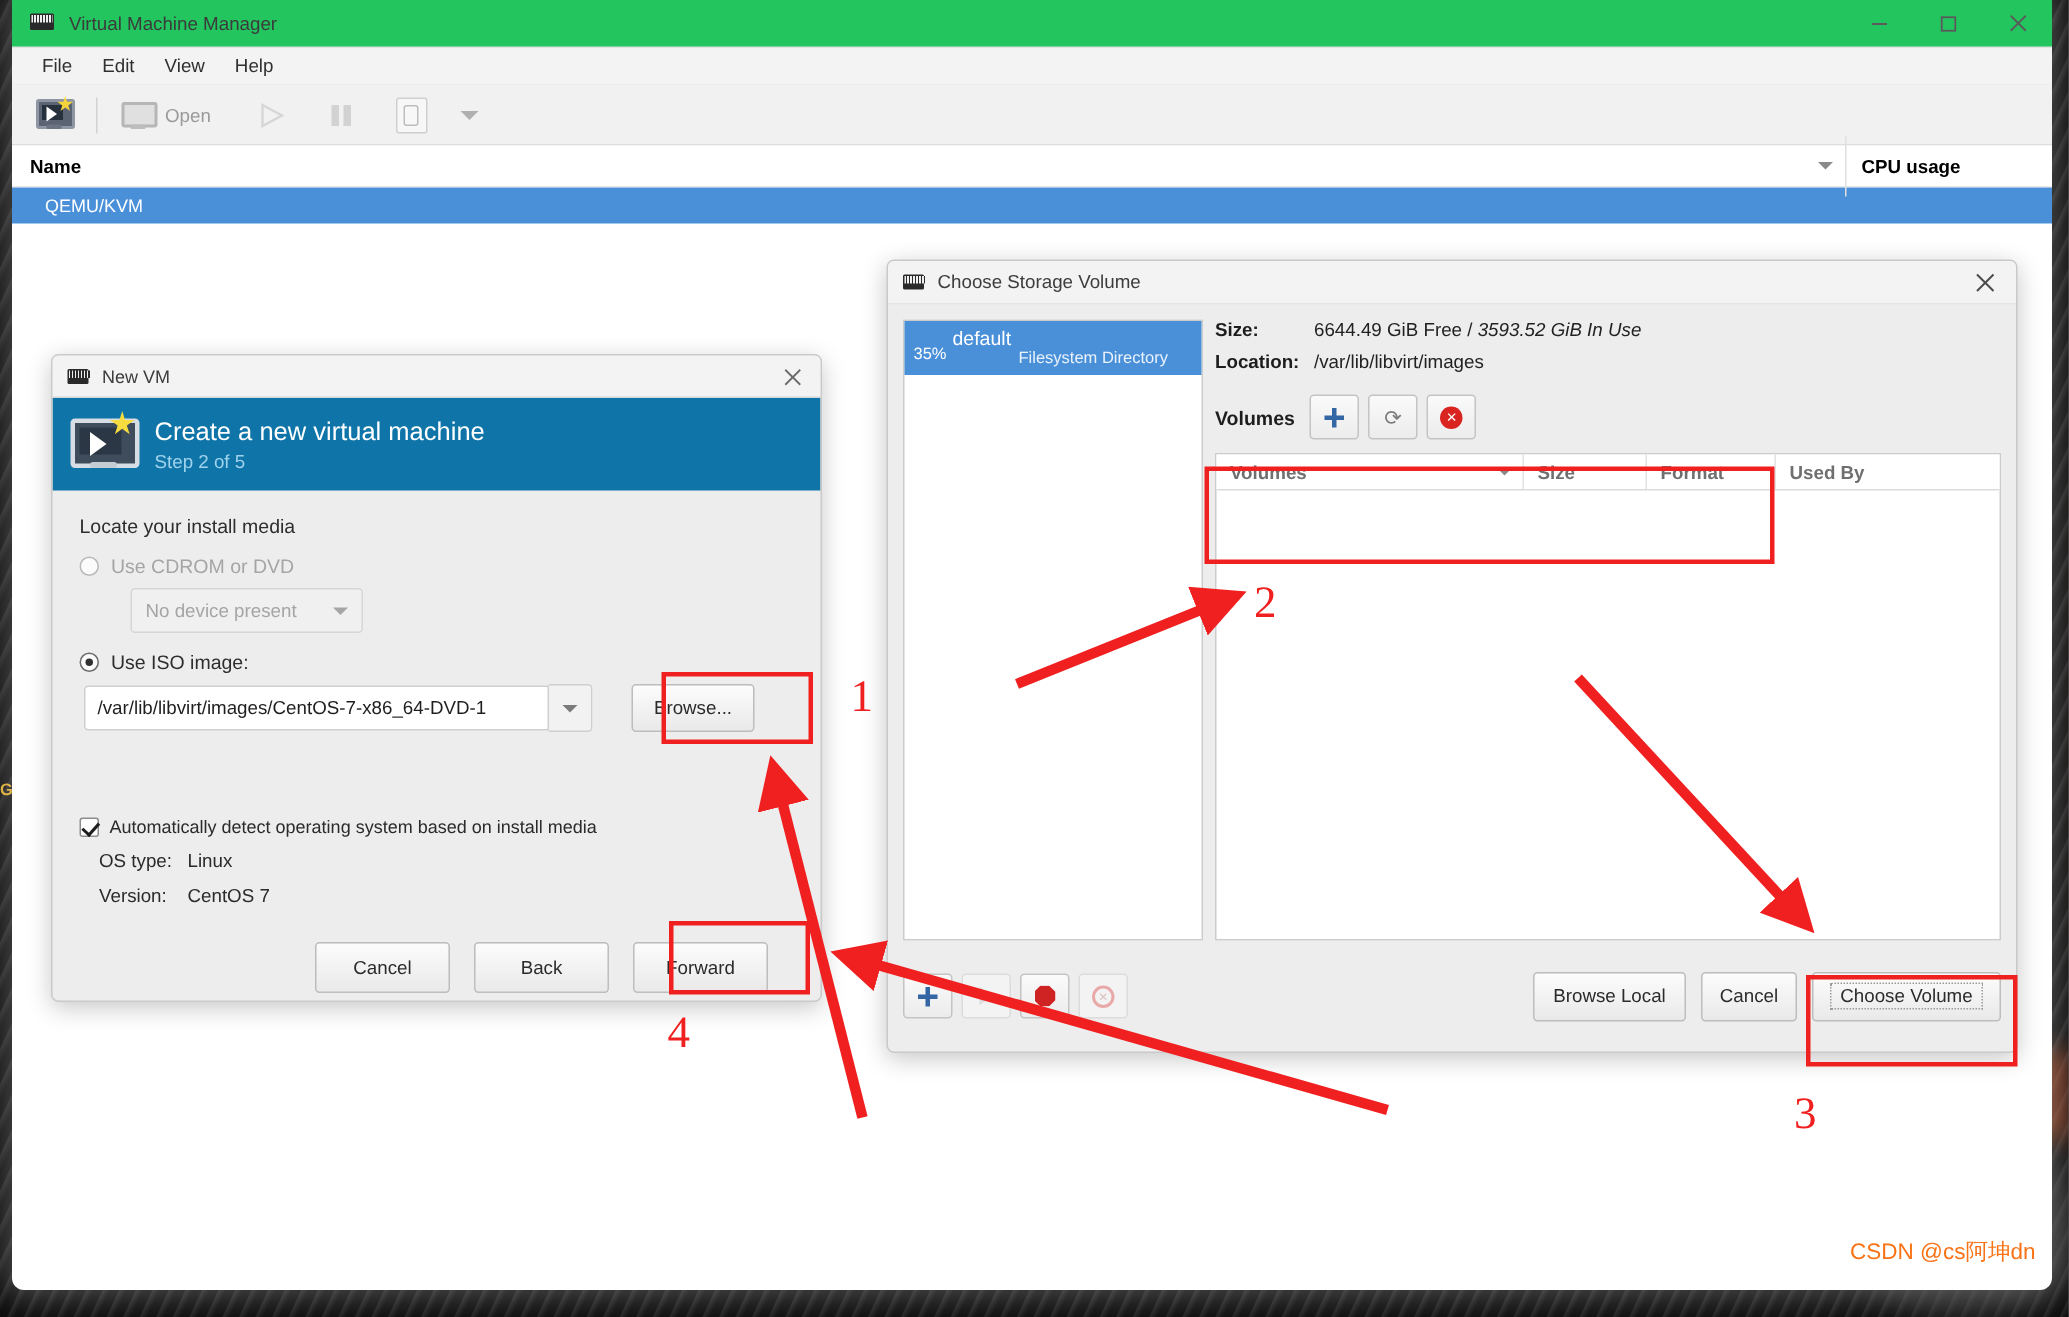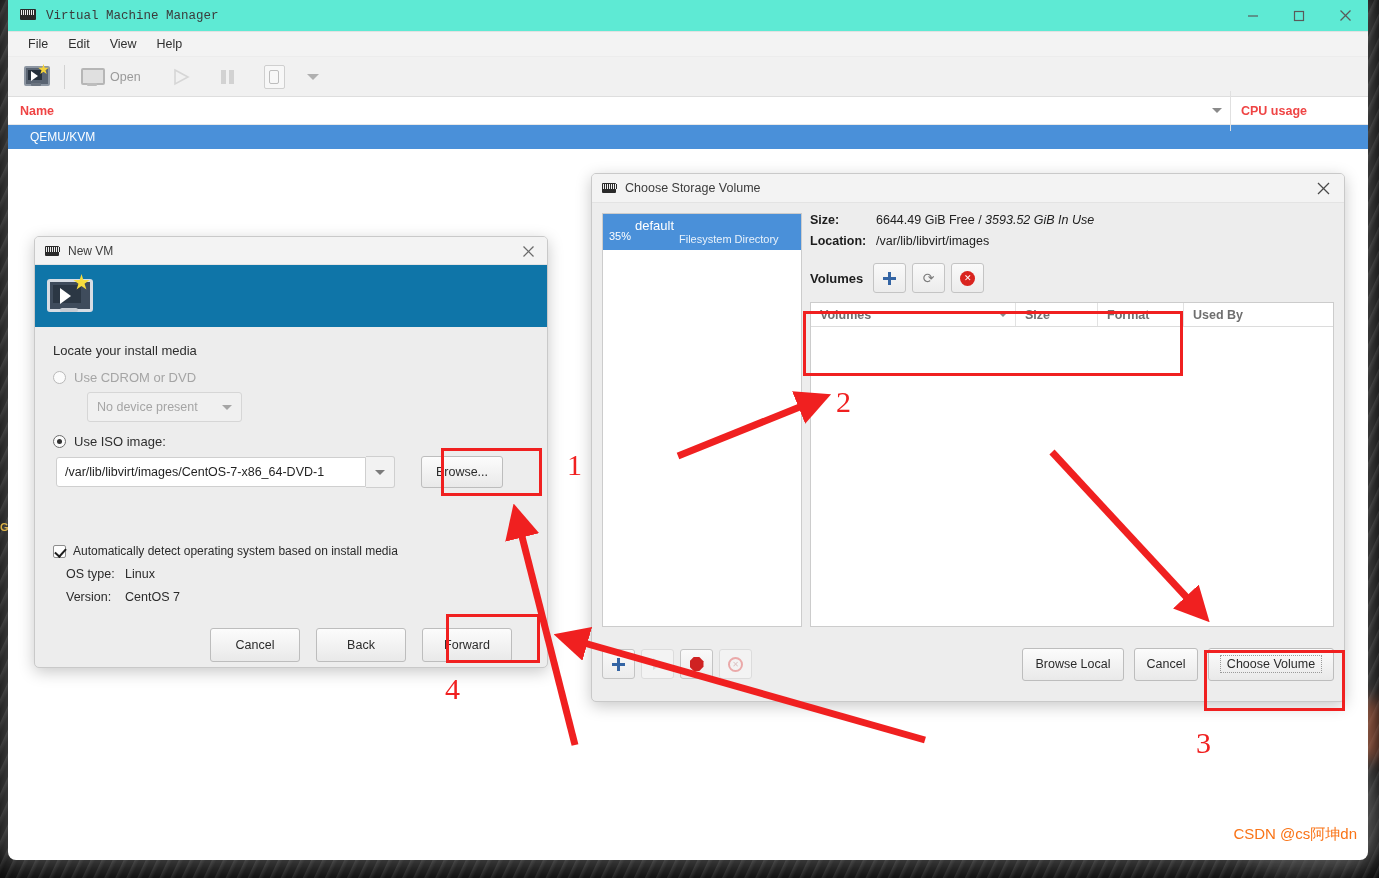--- a/index.html
+++ b/index.html
@@ -22,22 +22,22 @@
 
   
   #vmm{
     position:absolute;left:8px;top:0px;width:1360px;height:860px;
     background:#fff;
     box-shadow:0 0 22px 6px rgba(255,255,255,.25);
     border-radius:0 0 8px 8px;
     overflow:hidden;
   }
   .titlebar{
-    height:31px;background:#5eead4;border-bottom:1px solid #e2e2e2;
-    display:flex;align-items:center;position:relative;font-family:Liberation Mono, monospace;
+    height:31px;background:#22c55e;border-bottom:1px solid #e2e2e2;
+    display:flex;align-items:center;position:relative;
   }
   .titlebar .tb-icon{margin-left:12px;width:16px;height:13px;position:relative;}
   .tbmon{width:16px;height:11px;background:#2a2a2a;border-radius:1px;position:relative;}
   .tbmon:after{content:"";position:absolute;left:1px;top:1px;width:14px;height:5px;
     background:repeating-linear-gradient(90deg,#efefef 0 1px,#2a2a2a 1px 2px);}
   .titlebar .tb-title{margin-left:10px;font-size:12.5px;color:#3b3b3b;}
   .wincontrols{position:absolute;right:0;top:0;height:31px;display:flex;}
   .wcbtn{width:46px;height:31px;display:flex;align-items:center;justify-content:center;color:#5a5a5a;}
   .wcbtn svg{display:block;}
 
@@ -65,21 +65,21 @@
   .ico-monitor .b{position:absolute;left:6px;top:15px;width:10px;height:3px;background:#bdbdbd;border-radius:1px;}
   .ico-pause{display:flex;gap:3px;}
   .ico-pause span{width:5px;height:14px;background:#d2d2d2;}
   .ico-shutdown{width:19px;height:22px;border:1px solid #cfcfcf;background:#f7f7f7;border-radius:2px;
     display:flex;align-items:center;justify-content:center;}
   .ico-shutdown i{display:block;width:8px;height:12px;border:1.5px solid #bdbdbd;border-radius:2px;}
   .ico-caret{width:0;height:0;border-left:6px solid transparent;border-right:6px solid transparent;
     border-top:6px solid #b0b0b0;}
 
   .listheader{height:27px;background:#fff;display:flex;align-items:center;border-bottom:1px solid #e8e8e8;}
-  .listheader .col{font-size:12.5px;font-weight:bold;color:#ef4444;display:flex;align-items:center;height:40px;}
+  .listheader .col{font-size:12.5px;font-weight:bold;color:#000000;display:flex;align-items:center;height:40px;}
   .listheader .col.name{width:1222px;padding-left:12px;box-sizing:border-box;justify-content:space-between;padding-right:8px;}
   .listheader .col.cpu{padding-left:10px;border-left:1px solid #e0e0e0;flex:1;}
   .sortcaret{width:0;height:0;border-left:5px solid transparent;border-right:5px solid transparent;
     border-top:5px solid #8a8a8a;}
   .conn-row{height:24px;background:#4a90d9;display:flex;align-items:center;}
   .conn-row .t{color:#fff;font-size:12px;padding-left:22px;}
   .vmm-body{background:#fff;height:709px;}
 
   
   #newvm{
@@ -322,20 +322,24 @@
     </div>
   </div>
 
   <div class="banner">
     <div class="bico">
       <div class="scr"></div>
         <div class="play"></div>
         <div class="stand"></div>
         <div class="star"></div>
     </div>
+    <div>
+      <div class="bt">Create a new virtual machine</div>
+      <div class="bs">Step 2 of 5</div>
+    </div>
   </div>
 
   <div class="nvbody">
     <div class="sect-label">Locate your install media</div>
 
     <div class="radio-row dis">
       <span class="rdo"></span>
       <span class="rl">Use CDROM or DVD</span>
     </div>
 

